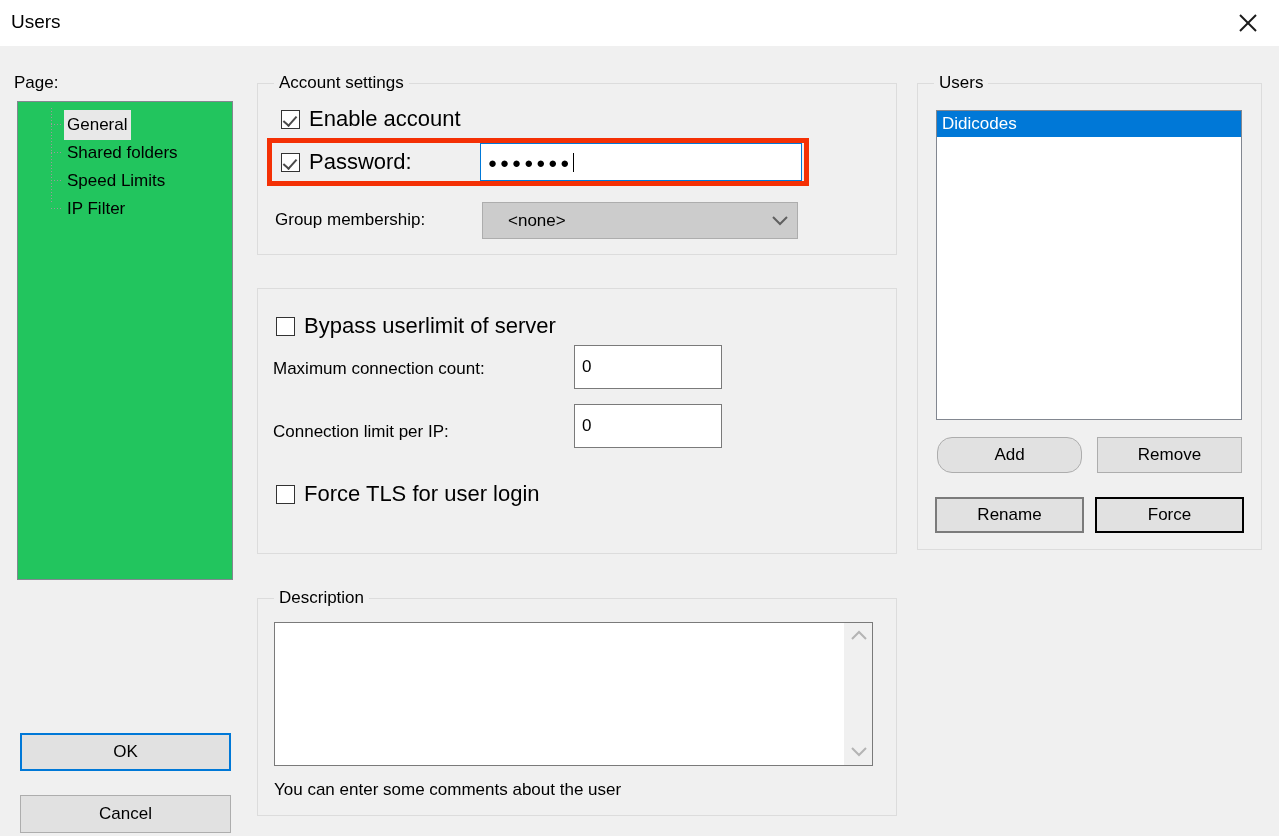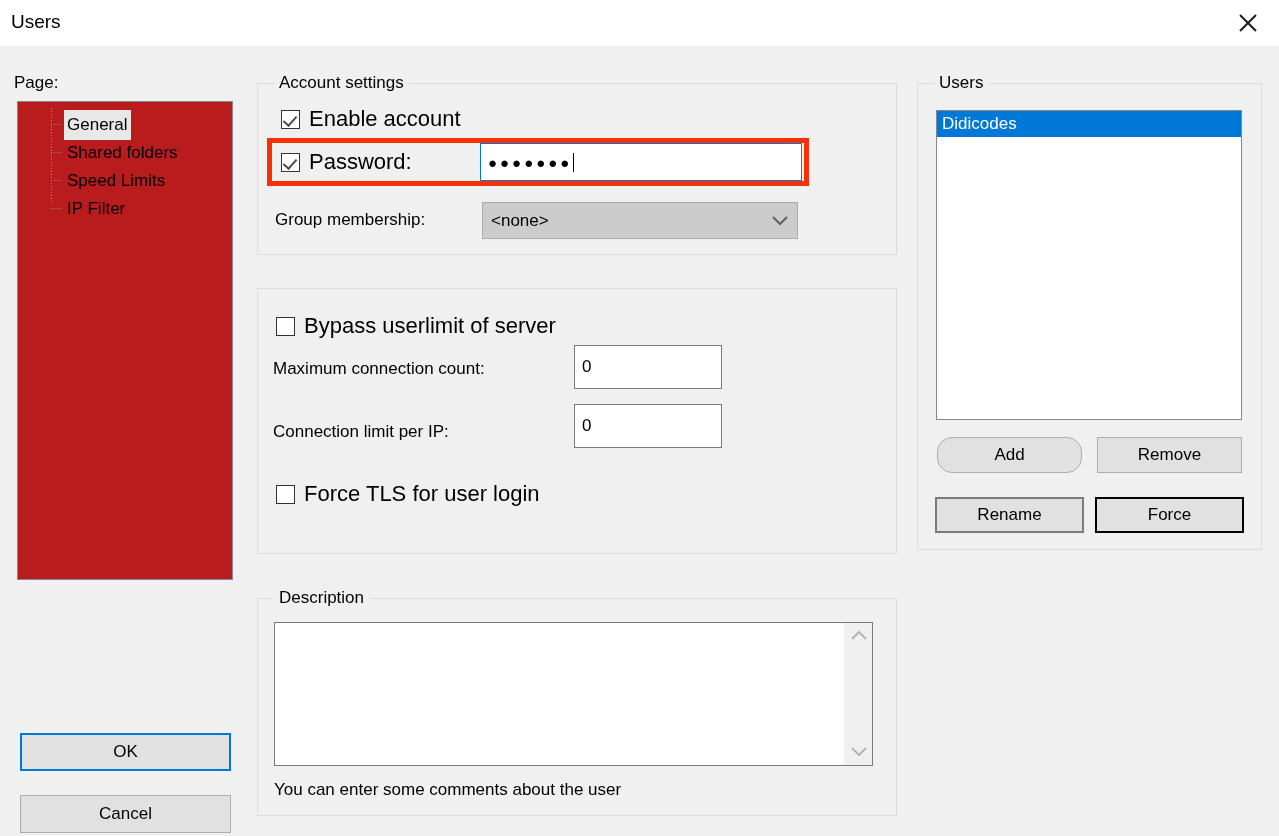--- a/index.html
+++ b/index.html
@@ -52,21 +52,21 @@
   .page-label {
     position: absolute;
     left: 14px; top: 72px;
     font-size: 17px;
     line-height: 22px;
   }
   .tree-box {
     position: absolute;
     left: 17px; top: 101px;
     width: 216px; height: 479px;
-    background: #b91c1c;
+    background: #22c55e;
     border: 1px solid #828790;
     box-sizing: border-box;
     overflow: hidden;
   }
   .tree-inner {
     position: relative;
     padding-top: 8px;
   }
   .tree-row {
     position: relative;
@@ -218,20 +218,21 @@
 
   
   .combobox {
     position: absolute;
     background: #cccccc;
     border: 1px solid #adadad;
     box-sizing: border-box;
     display: flex;
     align-items: center;
     cursor: default;
+    padding-left: 17px;
   }
   .combobox .cb-text {
     flex: 1 1 auto;
     padding-left: 8px;
     font-size: 17px;
     color: #000000;
   }
   .combobox .cb-arrow {
     flex: 0 0 auto;
     width: 34px;

